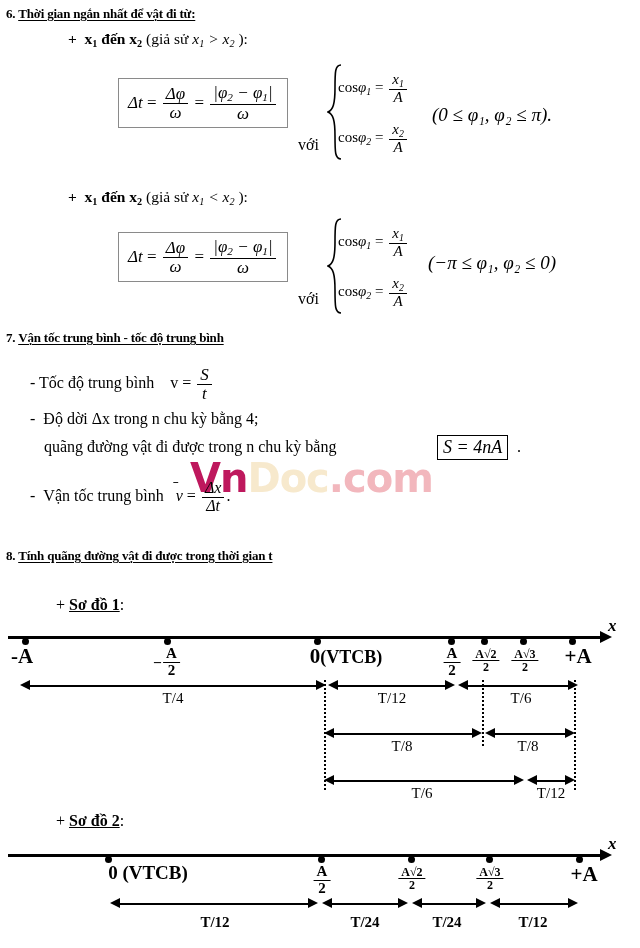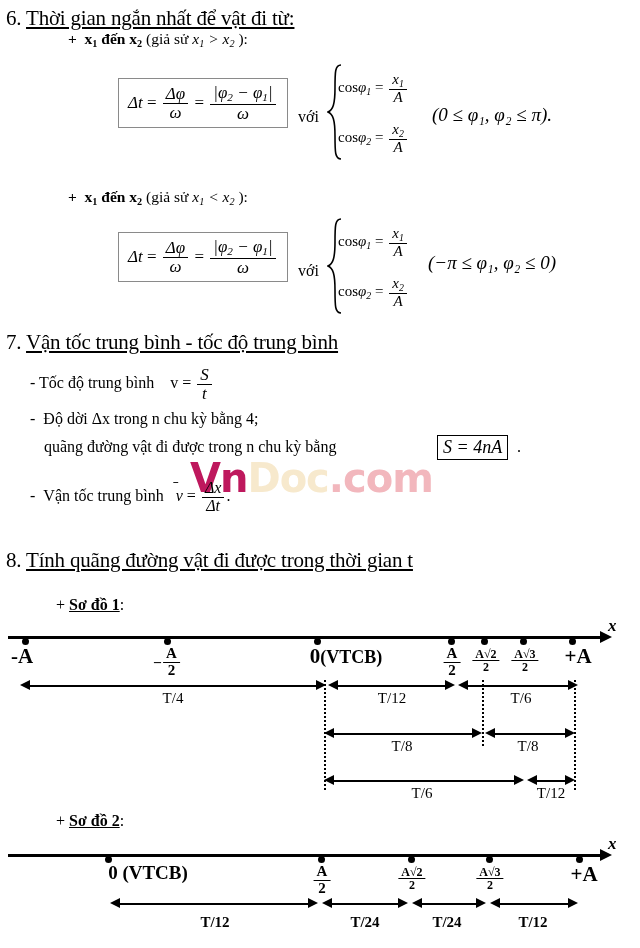--- a/index.html
+++ b/index.html
@@ -9,22 +9,22 @@
     font-family:"Liberation Serif","DejaVu Serif",serif;
     color:#000;
     position:relative;
     overflow:hidden;
   }
   .page{position:relative;width:640px;height:948px;}
 
   
   .heading{
     position:absolute;
-    font-weight:normal;
-    font-size:21px;
+    font-weight:bold;
+    font-size:13px;
     white-space:nowrap;
     letter-spacing:-0.2px;
   }
   .heading .num{ text-decoration:none; }
   .heading .txt{ text-decoration:underline; text-underline-offset:2px; }
 
   .subline{
     position:absolute;
     font-size:15.5px;
     white-space:nowrap;
@@ -55,21 +55,21 @@
   
   .fbox{
     position:absolute;
     border:1.6px solid #8a8a8a;
     padding:5px 9px 5px 9px;
     font-size:17px;
     white-space:nowrap;
     background:transparent;
     display:flex;align-items:center;
   }
-  .voi{position:absolute;font-size:16px;}
+  .voi{position:absolute;font-size:16px;margin-top:28px;}
 
   
   .brace{
     position:absolute;
     font-size:0;
     width:16px;
   }
   .brace svg{display:block;}
 
   .cosline{position:absolute;font-size:15px;white-space:nowrap;}

